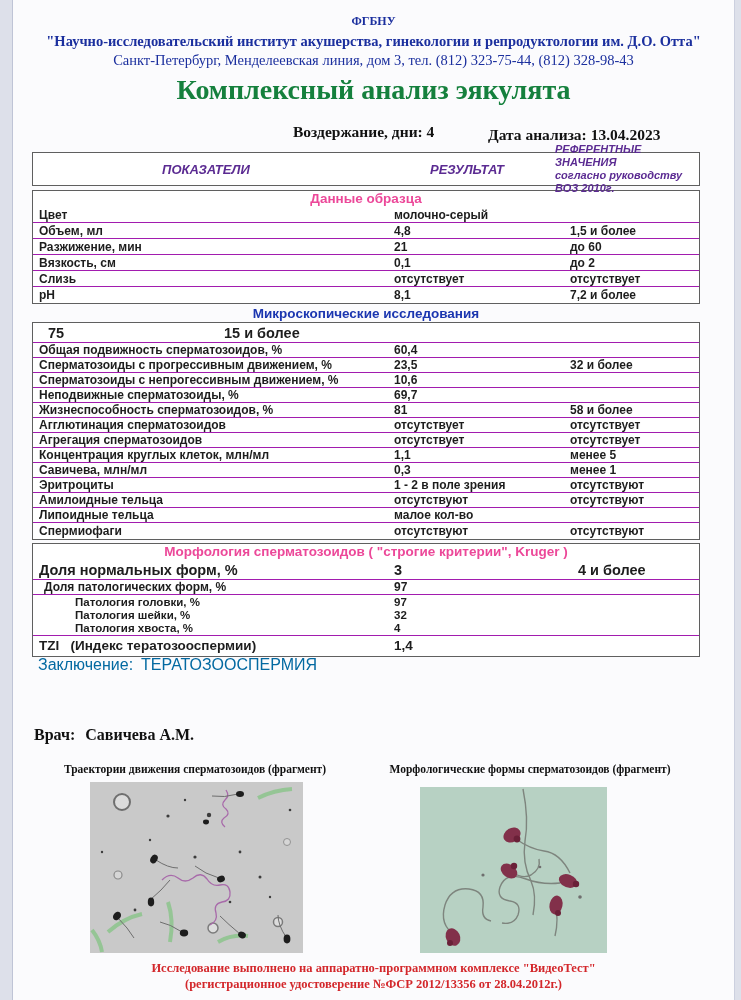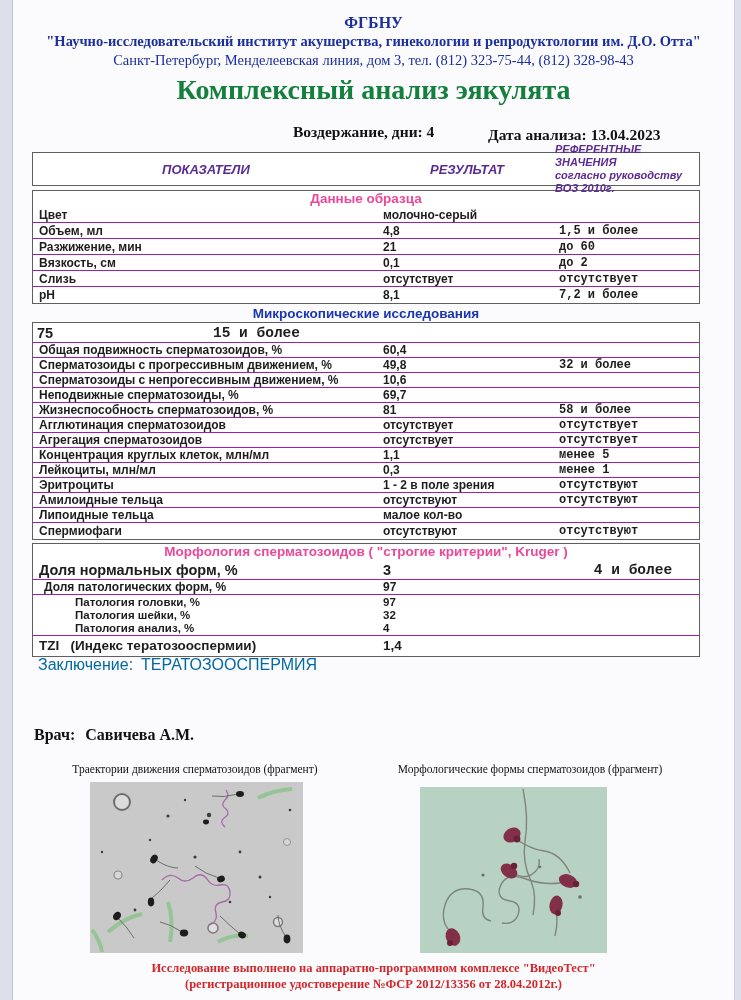--- a/index.html
+++ b/index.html
@@ -11,21 +11,21 @@
     color:#1d1d1d;
   }
   .edge-left { position:absolute; left:0; top:0; width:13px; height:1000px;
     background:#dde0ea; border-right:1px solid #bfc4d6; }
   .edge-right { position:absolute; right:0; top:0; width:7px; height:1000px;
     background:#dde0ea; border-left:1px solid #ccd0df; }
 
   
   .hdr { position:absolute; left:13px; width:721px; text-align:center;
     font-family:"Liberation Serif", serif; }
-  .org-type   { top:14px;  font-size:16px; font-weight:bold; color:#1b2f9e; }
+  .org-type   { top:14px;  font-size:12px; font-weight:bold; color:#1b2f9e; }
   .org-name   { top:33px;  font-size:14.5px; font-weight:bold; color:#1b2f9e; }
   .org-addr   { top:52px;  font-size:14.5px; color:#1b2f9e; }
   .doc-title  { top:74px;  font-size:28px; font-weight:bold; color:#15803d; }
 
   .meta-abst { position:absolute; left:293px; top:123px;
     font-family:"Liberation Serif", serif; font-size:15.5px; font-weight:bold; color:#111; }
   .meta-date { position:absolute; left:488px; top:126px;
     font-family:"Liberation Serif", serif; font-size:15.5px; font-weight:bold; color:#111; }
 
   
@@ -40,42 +40,42 @@
 
   .sec-title { text-align:center; color:#ec4899; font-weight:bold;
     font-size:13.5px; height:16px; line-height:16px; }
   .gap-title { height:16px; line-height:16px; text-align:center;
     color:#1b36b0; font-weight:bold; font-size:13.5px; }
 
   .row { display:flex; align-items:center; min-height:15px;
     border-bottom:1px solid #a21caf; font-weight:bold; font-size:12px; }
   .row:last-child { border-bottom:none; }
   .row .name { width:346px; padding-left:6px; white-space:pre-wrap; }
-  .row .res  { width:176px; padding-left:4px; }
-  .row .ref  { flex:1; padding-left:4px;font-family:Liberation Mono, monospace; }
+  .row .res  { width:176px; padding-left:4px;margin-left:11px; }
+  .row .ref  { flex:1; padding-left:4px; }
   .row.lg { min-height:20px; font-size:14.5px; }
   .row.md { min-height:16px; }
   .row.ind1 .name { padding-left:11px; }
   .row.ind2 .name { padding-left:42px; }
   .row.nb { border-bottom:none; }
   .row.grp { min-height:13.5px; font-size:11.5px; }
   .row.tzi { min-height:20px; font-size:13.5px; }
   .mb2 { margin-bottom:2px; }
   .mb3 { margin-bottom:3px; }
-  .ref.shift { padding-left:12px;text-align:center; }
+  .ref.shift { padding-left:12px; }
 
   
   .conclusion { position:absolute; left:38px; top:656px; font-size:16px; color:#0369a1; }
   .conclusion .lab { margin-right:8px; }
   .doctor { position:absolute; left:34px; top:726px;
     font-family:"Liberation Serif", serif; font-size:16px; font-weight:bold; color:#111; }
   .doctor .lab { margin-right:10px; }
 
   .cap { position:absolute; top:763px; font-family:"Liberation Serif", serif;
-    font-size:11.5px; font-weight:normal; color:#111; text-align:center; }
+    font-size:11.5px; font-weight:bold; color:#111; text-align:center; }
   .cap-left  { left:60px;  width:270px; }
   .cap-right { left:380px; width:300px; }
 
   .fig { position:absolute; }
   .fig-left  { left:90px;  top:782px; width:213px; height:171px; }
   .fig-right { left:420px; top:787px; width:187px; height:166px; }
   .fig svg { display:block; }
 
   .footer { position:absolute; left:13px; top:960px; width:721px; text-align:center;
     font-family:"Liberation Serif", serif; font-weight:bold; font-size:12.5px;
@@ -147,21 +147,21 @@
       <div class="res">75</div>
       <div class="ref">15 и более</div>
     </div>
     <div class="row">
       <div class="name">Общая подвижность сперматозоидов, %</div>
       <div class="res">60,4</div>
       <div class="ref"></div>
     </div>
     <div class="row">
       <div class="name">Сперматозоиды с прогрессивным движением, %</div>
-      <div class="res">49,8</div>
+      <div class="res">23,5</div>
       <div class="ref">32 и более</div>
     </div>
     <div class="row">
       <div class="name">Сперматозоиды с непрогессивным движением, %</div>
       <div class="res">10,6</div>
       <div class="ref"></div>
     </div>
     <div class="row">
       <div class="name">Неподвижные сперматозоиды, %</div>
       <div class="res">69,7</div>
@@ -181,21 +181,21 @@
       <div class="name">Агрегация сперматозоидов</div>
       <div class="res">отсутствует</div>
       <div class="ref">отсутствует</div>
     </div>
     <div class="row">
       <div class="name">Концентрация круглых клеток, млн/мл</div>
       <div class="res">1,1</div>
       <div class="ref">менее 5</div>
     </div>
     <div class="row">
-      <div class="name">Лейкоциты, млн/мл</div>
+      <div class="name">Савичева, млн/мл</div>
       <div class="res">0,3</div>
       <div class="ref">менее 1</div>
     </div>
     <div class="row">
       <div class="name">Эритроциты</div>
       <div class="res">1 - 2 в поле зрения</div>
       <div class="ref">отсутствуют</div>
     </div>
     <div class="row">
       <div class="name">Амилоидные тельца</div>
@@ -230,21 +230,21 @@
       <div class="name">Патология головки, %</div>
       <div class="res">97</div>
       <div class="ref"></div>
     </div>
     <div class="row ind2 grp nb">
       <div class="name">Патология шейки, %</div>
       <div class="res">32</div>
       <div class="ref"></div>
     </div>
     <div class="row ind2 grp">
-      <div class="name">Патология анализ, %</div>
+      <div class="name">Патология хвоста, %</div>
       <div class="res">4</div>
       <div class="ref"></div>
     </div>
     <div class="row tzi">
       <div class="name">TZI   (Индекс тератозооспермии)</div>
       <div class="res">1,4</div>
       <div class="ref"></div>
     </div>
   </div>
 </div>

